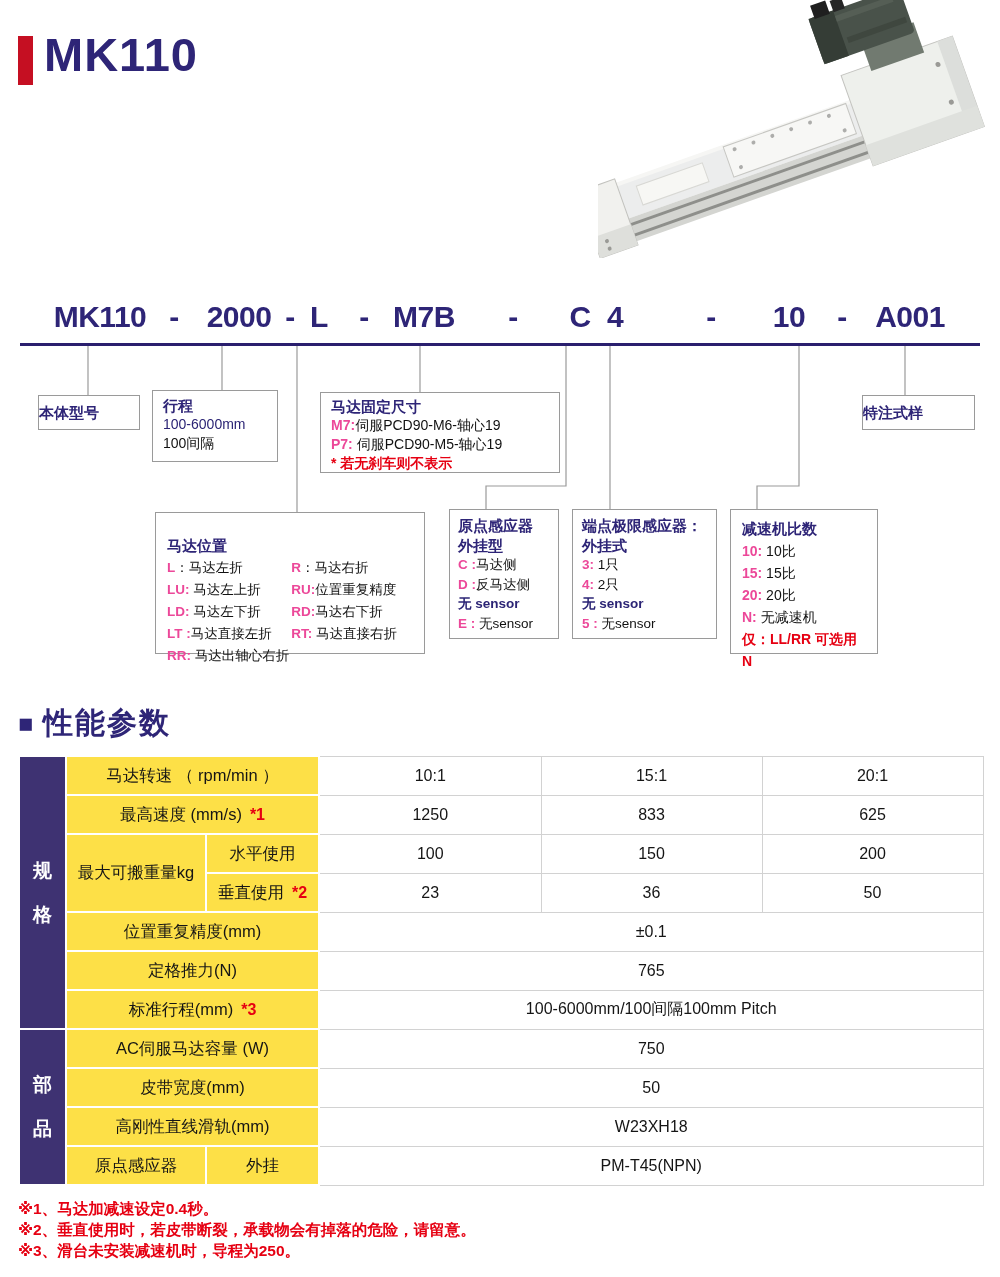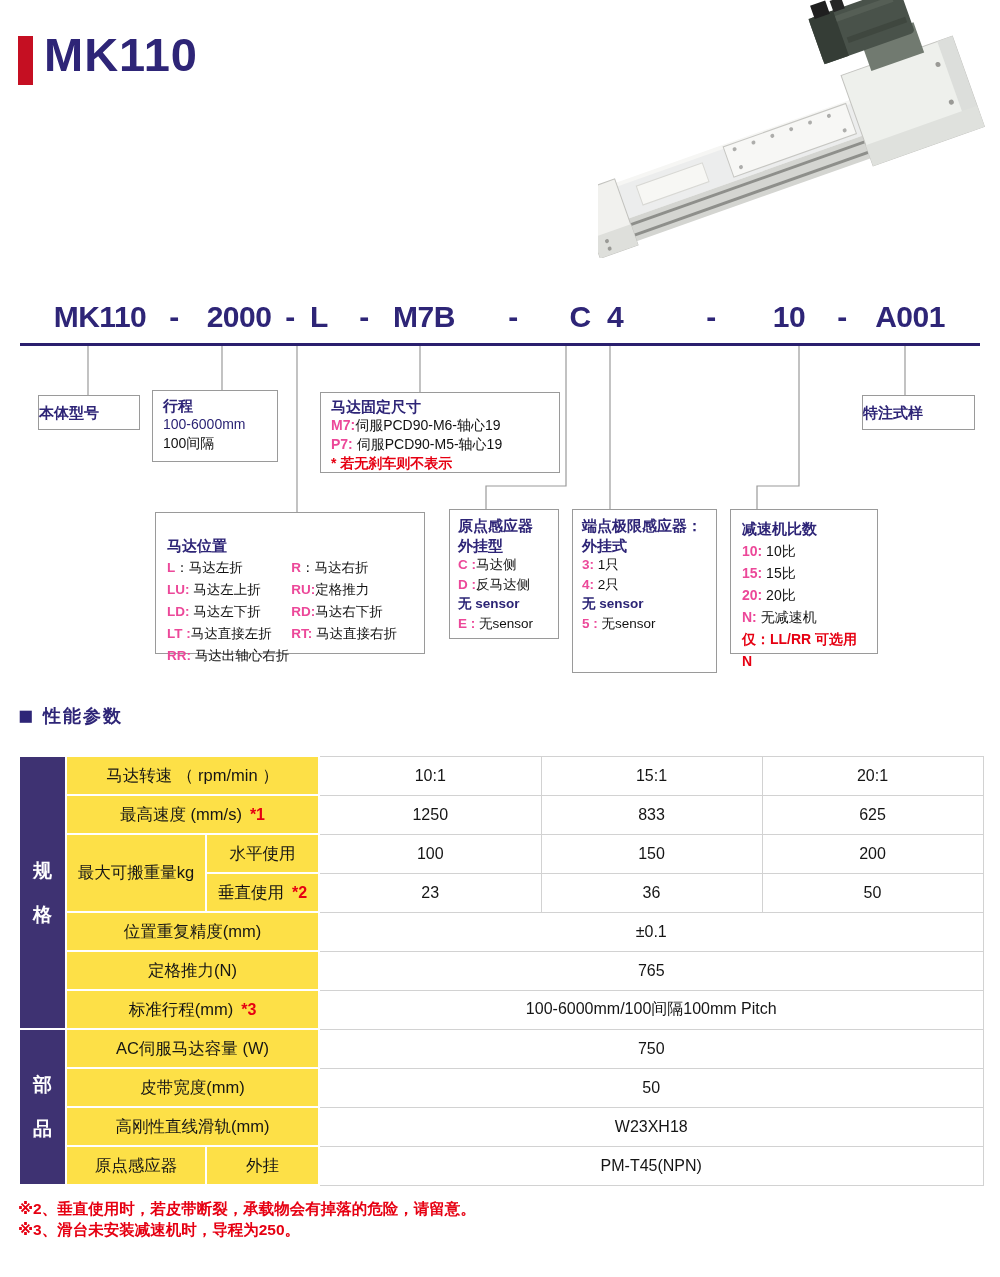--- a/index.html
+++ b/index.html
@@ -25,27 +25,27 @@
   .red{color:#e60012;font-weight:bold;}
   .center-box{display:flex;align-items:center;justify-content:flex-start;}
   #box-body-model{left:38px;top:395px;width:102px;height:35px;}
   #box-stroke{left:152px;top:390px;width:126px;height:72px;padding:5px 10px;}
   #box-stroke .purple{color:#2b2475;}
   #box-motor-mount{left:320px;top:392px;width:240px;height:81px;padding:4px 10px;}
   #box-special{left:862px;top:395px;width:113px;height:35px;}
   #box-motor-position{left:155px;top:512px;width:270px;height:142px;padding:22px 11px;font-size:13.5px;line-height:22px;}
   #box-motor-position .grid{display:grid;grid-template-columns:1.02fr 1fr;}
   #box-origin-sensor{left:449px;top:509px;width:110px;height:130px;padding:6px 8px;font-size:13.5px;line-height:19.5px;}
-  #box-limit-sensor{left:572px;top:509px;width:145px;height:164px;padding:6px 9px;font-size:13.5px;line-height:19.5px;}
+  #box-limit-sensor{left:572px;top:509px;width:145px;height:130px;padding:6px 9px;font-size:13.5px;line-height:19.5px;}
   #box-reducer{left:730px;top:509px;width:148px;height:145px;padding:8px 11px;font-size:14px;line-height:22px;}
   .bold-navy{color:#2b2475;font-weight:bold;}
   
   .section-header{position:absolute;left:18px;top:703px;display:flex;align-items:center;}
   .section-header .marker{color:#2e2577;font-size:25px;line-height:25px;}
-  .section-header .stitle{margin-left:10px;font-size:18px;font-weight:bold;color:#2e2577;letter-spacing:2px;}
+  .section-header .stitle{margin-left:10px;font-size:30px;font-weight:bold;color:#2e2577;letter-spacing:2px;}
   
   .spec-table-wrap{position:absolute;left:18px;top:755px;}
   table.spec{border-collapse:collapse;table-layout:fixed;width:964px;}
   table.spec tr{height:39px;}
   td.grp{background:#3e3272;color:#fff;font-weight:bold;font-size:19px;text-align:center;vertical-align:middle;
          border:2px solid #fff;white-space:pre-line;line-height:44px;}
   td.lbl{background:#fde047;color:#151515;text-align:center;vertical-align:middle;font-size:16.5px;border:2px solid #fff;padding:0 2px;}
   td.val{background:#fff;color:#151515;text-align:center;vertical-align:middle;font-size:16px;border:1px solid #d2d2d2;}
   .note{color:#e60012;font-weight:bold;margin-left:8px;font-size:16px;}
   
@@ -151,21 +151,21 @@
 <div class="box center-box" id="box-special">
   <span class="bt">特注式样</span>
 </div>
 
 <div class="box" id="box-motor-position">
   <div class="bt">马达位置</div>
   <div class="grid">
     <div><span class="cc">L</span><span>：马达左折</span></div>
     <div><span class="cc">R</span><span>：马达右折</span></div>
     <div><span class="cc">LU:</span><span> 马达左上折</span></div>
-    <div><span class="cc">RU:</span><span>定格推力</span></div>
+    <div><span class="cc">RU:</span><span>位置重复精度</span></div>
     <div><span class="cc">LD:</span><span> 马达左下折</span></div>
     <div><span class="cc">RD:</span><span>马达右下折</span></div>
     <div><span class="cc">LT :</span><span>马达直接左折</span></div>
     <div><span class="cc">RT:</span><span> 马达直接右折</span></div>
     <div><span class="cc">RR:</span><span> 马达出轴心右折</span></div>
   </div>
 </div>
 
 <div class="box" id="box-origin-sensor">
   <div class="bt">原点感应器</div>
@@ -266,15 +266,16 @@
   <tr>
     <td class="lbl">原点感应器</td>
     <td class="lbl">外挂</td>
     <td class="val" colspan="3">PM-T45(NPN)</td>
   </tr>
 </tbody>
     </table>
 </div>
 
 <div class="footnotes">
+  <div>※1、马达加减速设定0.4秒。</div>
   <div>※2、垂直使用时，若皮带断裂，承载物会有掉落的危险，请留意。</div>
   <div>※3、滑台未安装减速机时，导程为250。</div>
 </div>
 
 </body></html>

